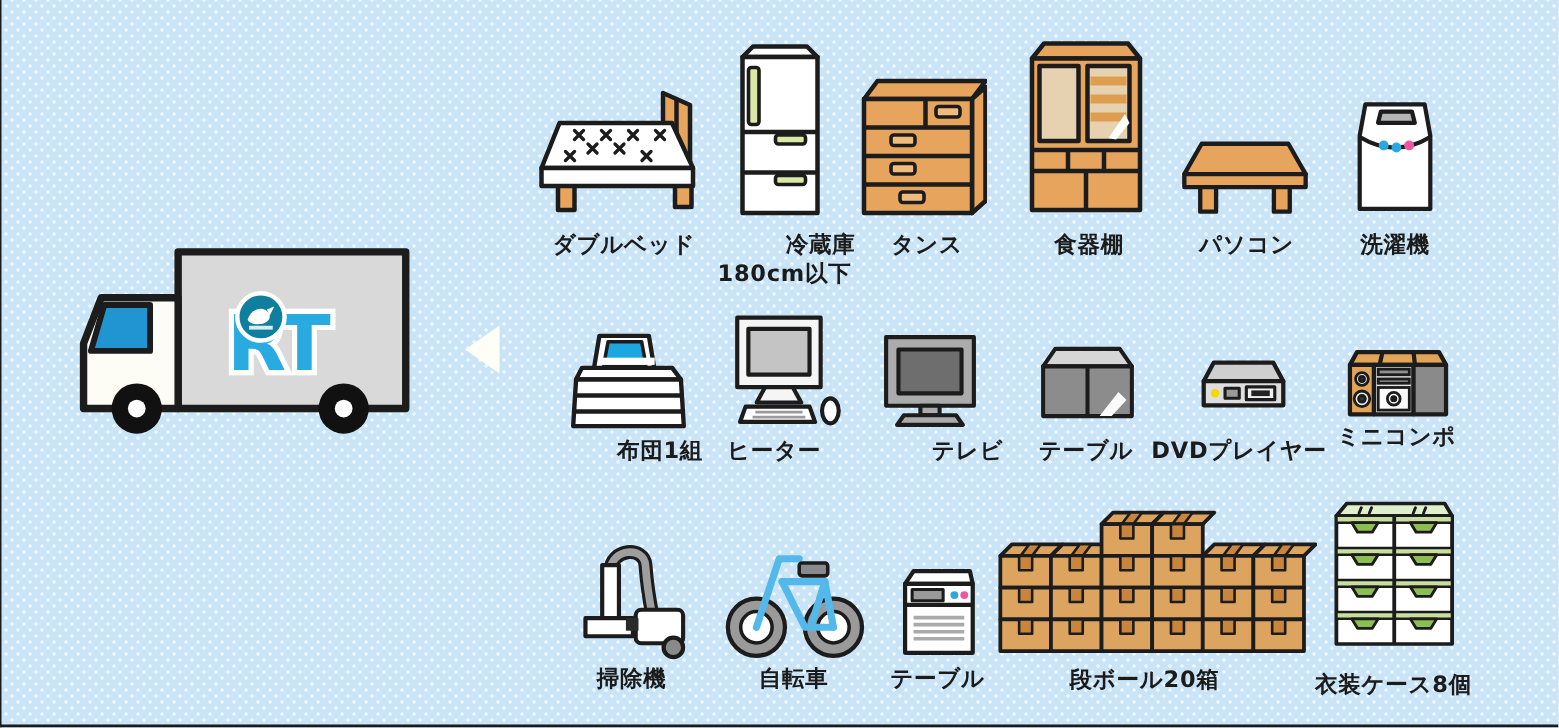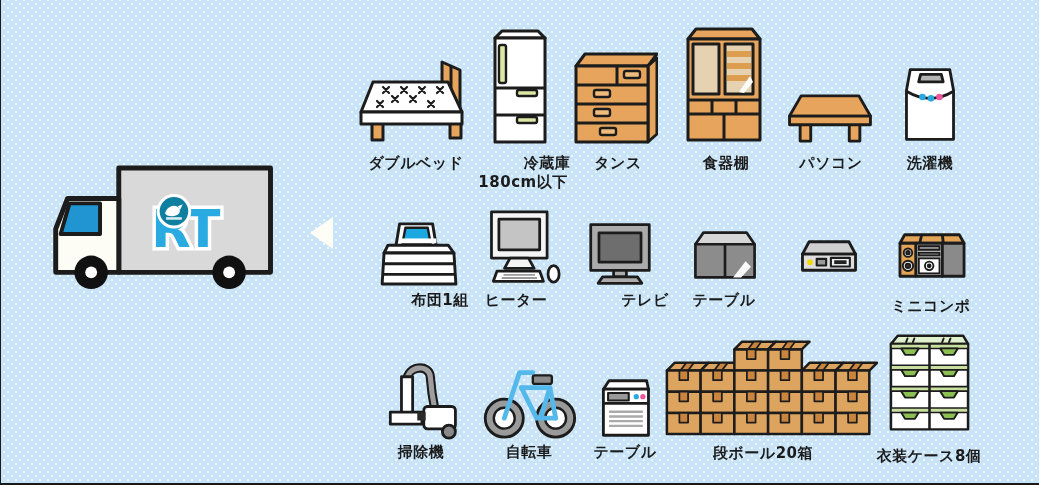--- a/index.html
+++ b/index.html
@@ -365,21 +365,22 @@
   <div class="lbl" style="left:523px;top:173px">180cm以下</div>
   <div class="lbl" style="left:618px;top:154px">タンス</div>
   <div class="lbl" style="left:726px;top:154px">食器棚</div>
   <div class="lbl" style="left:831px;top:154px">パソコン</div>
   <div class="lbl" style="left:930px;top:154px">洗濯機</div>
 
   <div class="lbl" style="left:440px;top:291px">布団1組</div>
   <div class="lbl" style="left:516px;top:291px">ヒーター</div>
   <div class="lbl" style="left:645px;top:291px">テレビ</div>
   <div class="lbl" style="left:724px;top:291px">テーブル</div>
-  <div class="lbl" style="left:931px;top:297px">ミニコンポ</div>
+  <div class="lbl" style="left:826px;top:291px">DVDプレイヤー</div>
+  <div class="lbl" style="left:931px;top:282px">ミニコンポ</div>
 
   <div class="lbl" style="left:421px;top:443px">掃除機</div>
   <div class="lbl" style="left:529px;top:443px">自転車</div>
   <div class="lbl" style="left:625px;top:443px">テーブル</div>
   <div class="lbl" style="left:763px;top:444px">段ボール20箱</div>
   <div class="lbl" style="left:929px;top:447px">衣装ケース8個</div>
 
   <div class="edge-left"></div>
   <div class="edge-bottom"></div>
 </div>

